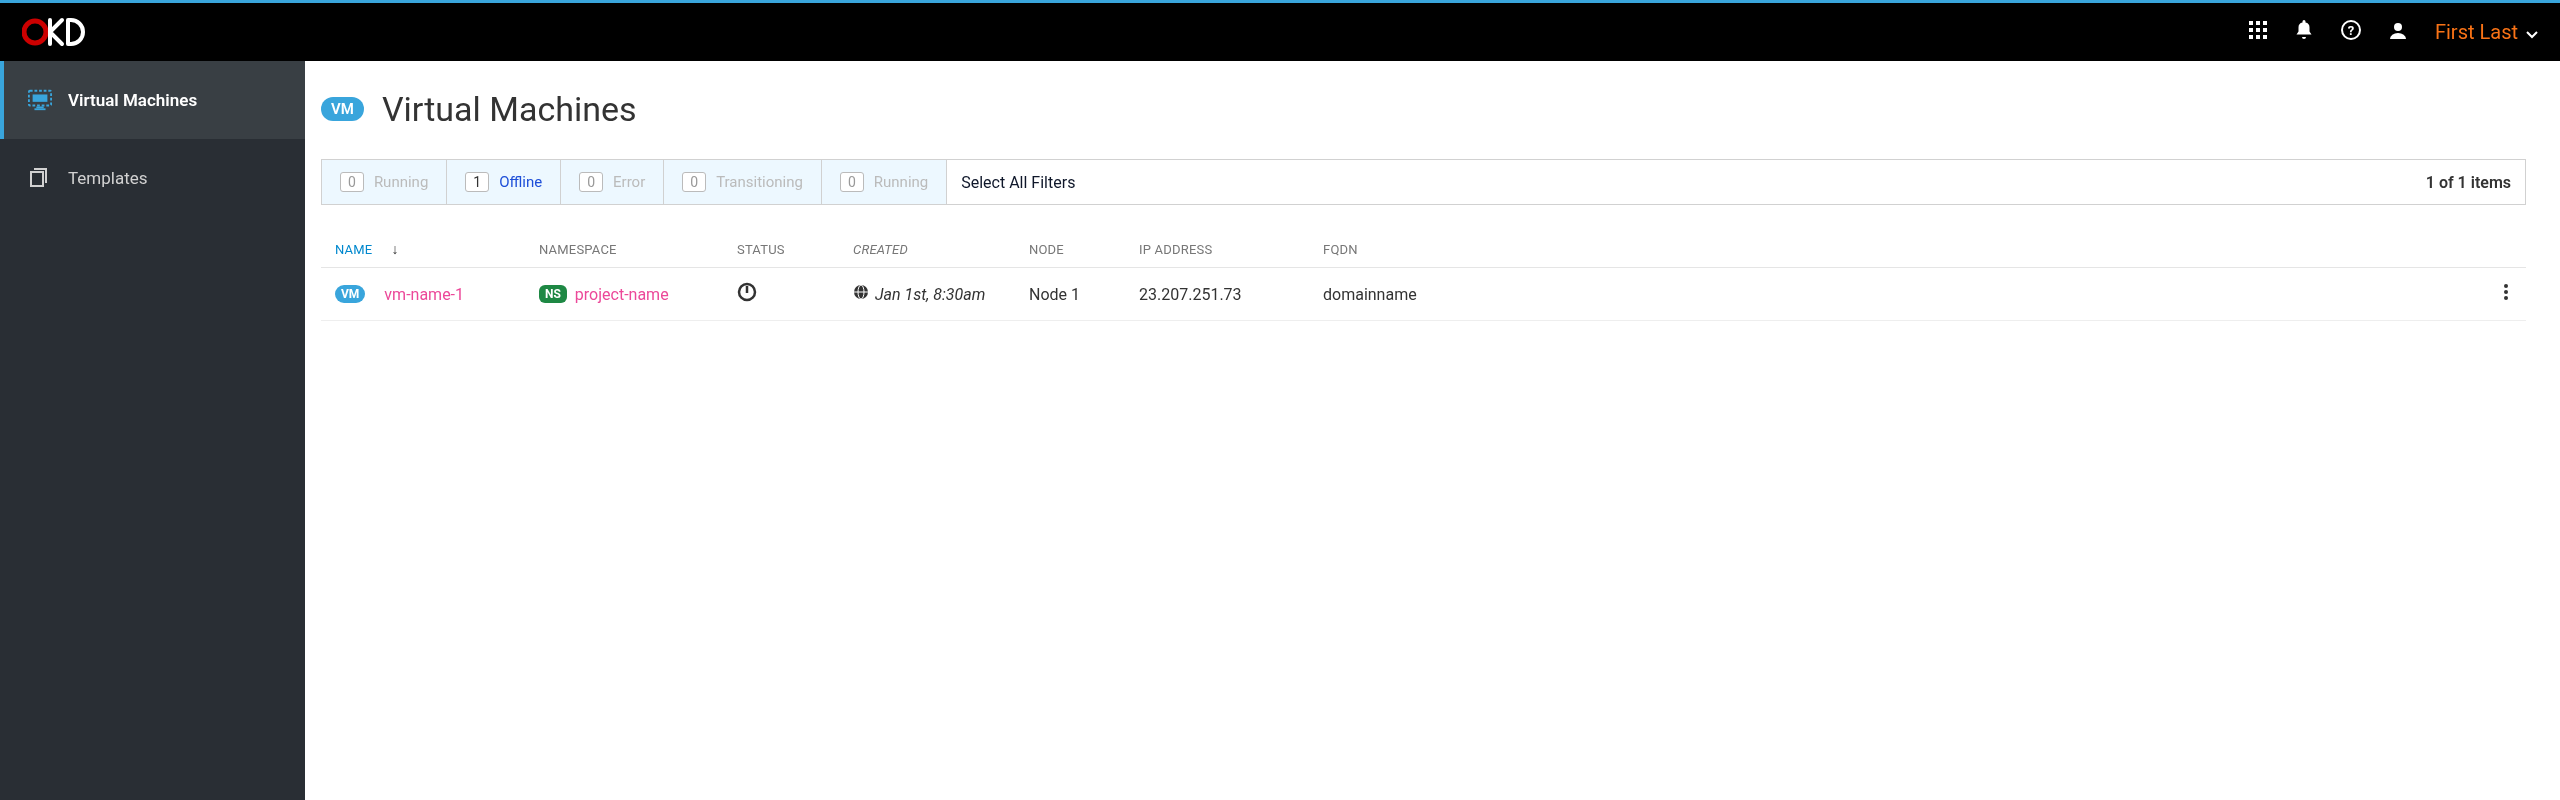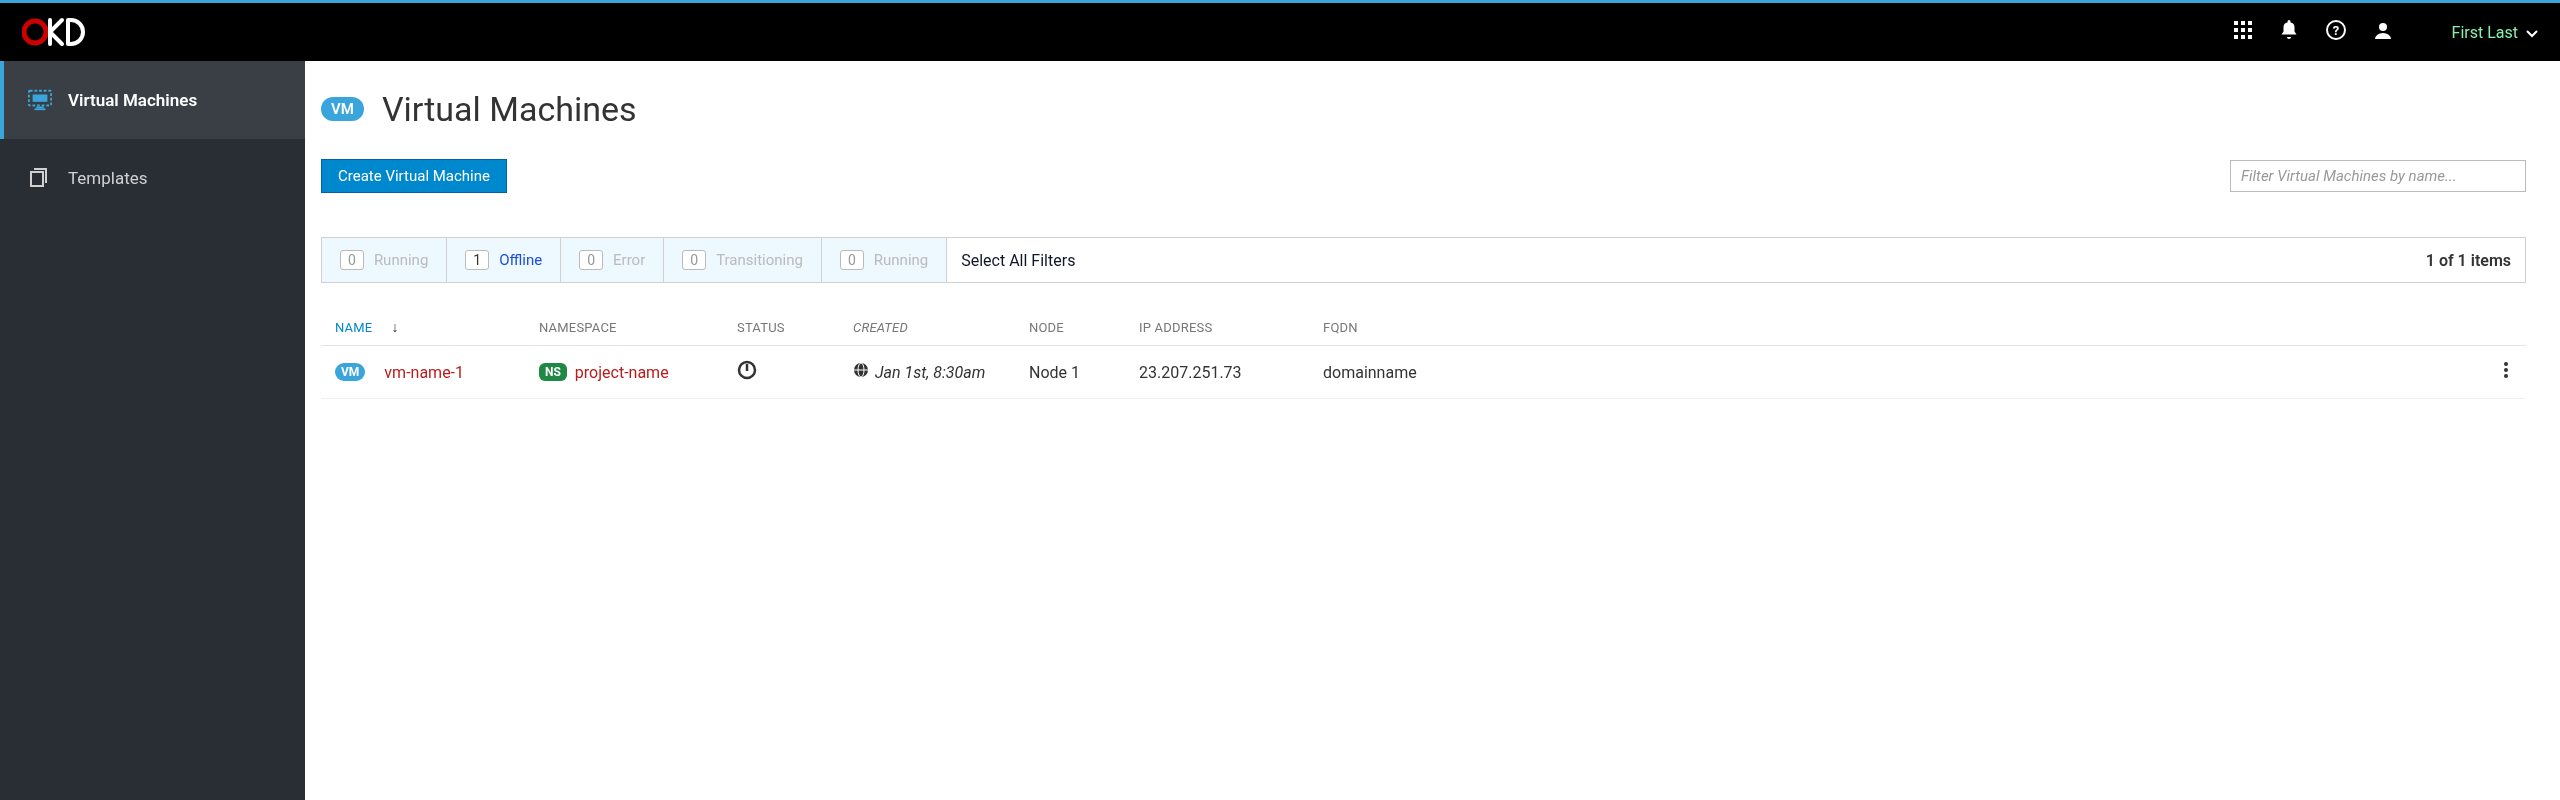--- a/index.html
+++ b/index.html
@@ -5,21 +5,21 @@
 * { margin: 0; padding: 0; box-sizing: border-box; font-family: -apple-system, BlinkMacSystemFont, "Segoe UI", Roboto, Helvetica, Arial, sans-serif; }
 body { background: #fff; width: 2560px; height: 800px; overflow: hidden; }
 
 
 .top-accent { height: 3px; background: #39a5dc; }
 .masthead { height: 58px; background: #000; display: flex; align-items: center; padding: 0 22px; }
 .logo { display: flex; align-items: center; gap: 0; }
 .masthead-spacer { flex: 1; }
 .masthead-icons { display: flex; align-items: center; gap: 28px; color: #fff; }
 .masthead-icons svg { fill: #fff; }
-.user-menu { display: flex; align-items: center; gap: 8px; color: #86efac; font-size: 16px; cursor: pointer; margin-left: 32px; }
+.user-menu { display: flex; align-items: center; gap: 8px; color: #f97316; font-size: 20px; cursor: pointer; }
 
 
 .body-row { display: flex; height: calc(100% - 61px); }
 
 
 .sidebar { width: 305px; background: #292e34; color: #d1d1d1; flex-shrink: 0; }
 .sidebar-item { display: flex; align-items: center; gap: 16px; height: 78px; padding: 0 28px; font-size: 17px; cursor: pointer; }
 .sidebar-item.active { background: #393f44; color: #fff; font-weight: 600; position: relative; }
 .sidebar-item.active::before { content: ""; position: absolute; left: 0; top: 0; bottom: 0; width: 4px; background: #39a5dc; }
 .sidebar-icon { width: 24px; height: 24px; display: flex; align-items: center; justify-content: center; }
@@ -57,21 +57,21 @@
 .col-name { width: 218px; padding-left: 14px; display: flex; align-items: center; gap: 19px; }
 .col-namespace { width: 198px; display: flex; align-items: center; gap: 8px; }
 .col-status { width: 116px; display: flex; align-items: center; }
 .col-created { width: 176px; display: flex; align-items: center; gap: 6px; font-style: italic; }
 .col-node { width: 110px; }
 .col-ip { width: 184px; }
 .col-fqdn { flex: 1; }
 .col-kebab { width: 40px; text-align: center; cursor: pointer; }
 .vm-badge-sm { background: #39a5dc; color: #fff; border-radius: 11px; padding: 2px 6px; font-size: 12px; font-weight: 700; }
 .ns-badge-sm { background: #1e8844; color: #fff; border-radius: 6px; padding: 2px 6px; font-size: 12px; font-weight: 700; }
-.cell-link { color: #b91c1c; }
+.cell-link { color: #ec4899; }
 .sort-arrow { font-size: 14px; color: #333; }
 
 </style>
 </head>
 <body>
 
 <div class="top-accent"></div>
 
 <div class="masthead">
   <div class="logo">
@@ -146,25 +146,20 @@
       <span>Templates</span>
     </div>
   </div>
 
   <div class="main">
     <div class="page-header">
       <span class="vm-badge">VM</span>
       <h1 class="page-title">Virtual Machines</h1>
     </div>
 
-    <div class="action-row">
-      <button class="btn-primary">Create Virtual Machine</button>
-      <div class="action-spacer"></div>
-      <input class="filter-input" type="text" placeholder="Filter Virtual Machines by name..." style="">
-    </div>
 
     <div class="filter-bar">
       <div class="filter-tab">
         <span class="count-pill">0</span>
         <span class="filter-label">Running</span>
       </div>
       <div class="filter-tab">
         <span class="count-pill nonzero">1</span>
         <span class="filter-label nonzero">Offline</span>
       </div>

